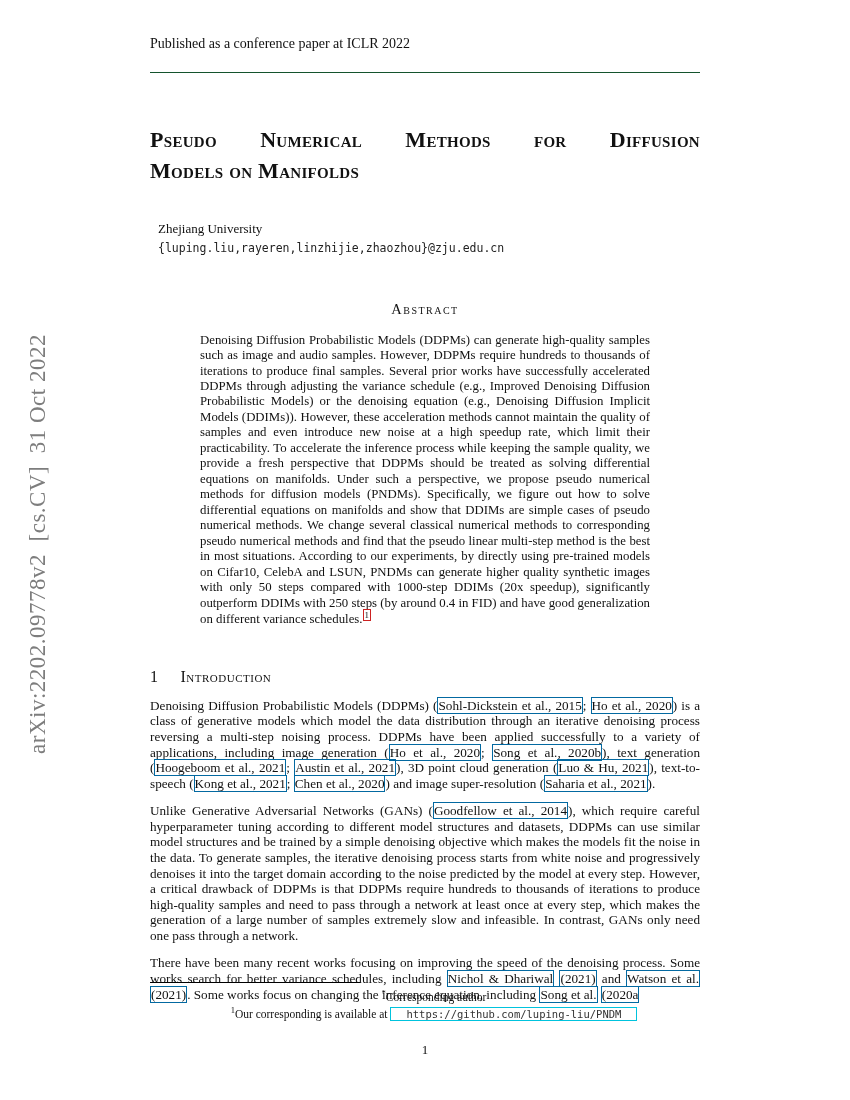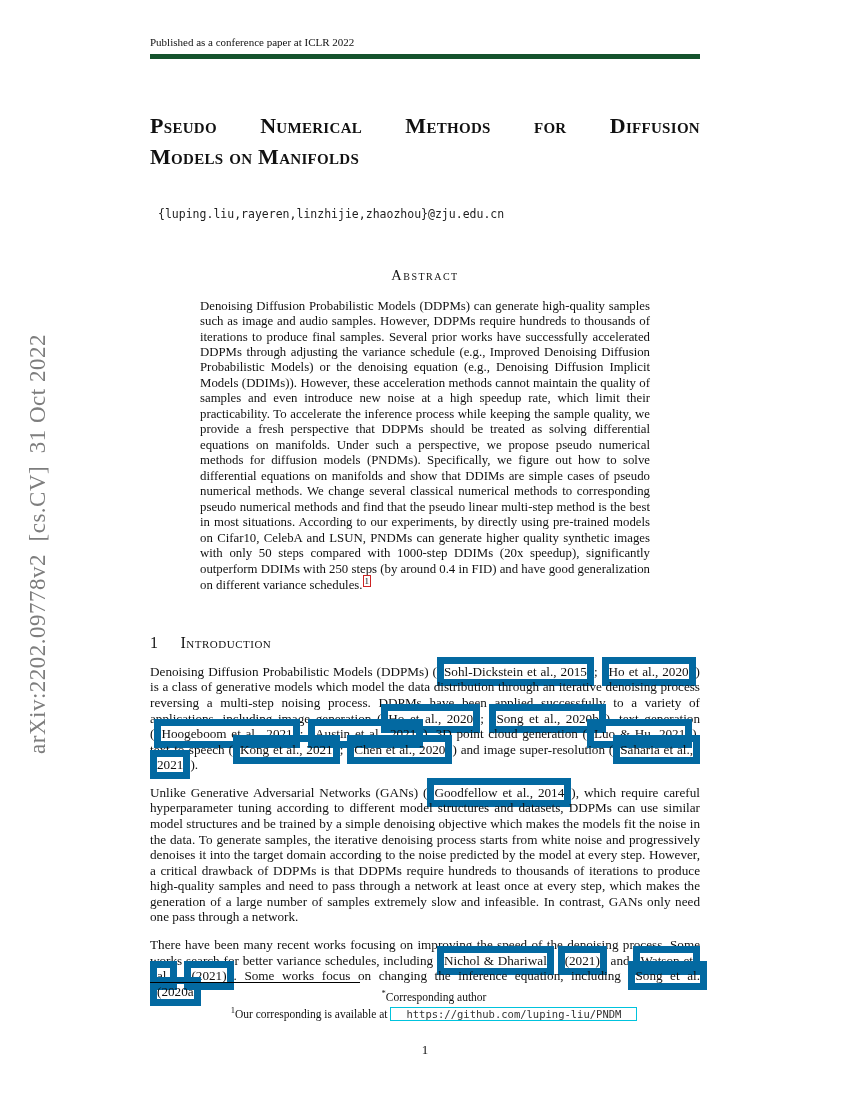--- a/index.html
+++ b/index.html
@@ -25,23 +25,23 @@
     transform: rotate(-90deg);
     transform-origin: center;
     font-size: 23px;
     letter-spacing: 0.5px;
     color: #7d7d7d;
     white-space: pre;
   }
 
   .header {
     margin: 36px 150px 0 150px;
-    padding-bottom: 6px;
-    border-bottom: 5px solid #14532d;
-    font-size: 11px;
+    padding-bottom: 20px;
+    border-bottom: 1px solid #14532d;
+    font-size: 14px;
   }
 
   .body-col { margin: 0 150px; width: 550px; }
 
   .title {
     margin-top: 52px;
     font-size: 22px;
     font-weight: bold;
     font-variant: small-caps;
     line-height: 1.4;
@@ -86,21 +86,21 @@
   .section-heading .sec-num { margin-right: 22px; }
 
   .para {
     margin-top: 12px;
     font-size: 13.2px;
     line-height: 1.18;
     text-align: justify;
   }
 
   .cite {
-    border: 7px solid #0369a1;
+    border: 1px solid #0369a1;
     padding: 0 0;
     box-decoration-break: clone;
     -webkit-box-decoration-break: clone;
     cursor: pointer;
   }
   sup.fnmark {
     font-size: 9px;
     border: 1px solid #cc2222;
     padding: 0 1px;
     line-height: 1;
@@ -150,20 +150,21 @@
   <div class="header">Published as a conference paper at ICLR 2022</div>
 
   <div class="body-col">
 
     <h1 class="title">
       <span class="title-line1">Pseudo Numerical Methods for Diffusion</span>
       <span class="title-line2">Models on Manifolds</span>
     </h1>
 
     <div class="authors-block">
+      <div class="affiliation">Zhejiang University</div>
       <div class="authors-email">{luping.liu,rayeren,linzhijie,zhaozhou}@zju.edu.cn</div>
     </div>
 
     <h2 class="abstract-heading">Abstract</h2>
 
     <div class="abstract-body">Denoising Diffusion Probabilistic Models (DDPMs) can generate high-quality samples such as image and audio samples. However, DDPMs require hundreds to thousands of iterations to produce final samples. Several prior works have successfully accelerated DDPMs through adjusting the variance schedule (e.g., Improved Denoising Diffusion Probabilistic Models) or the denoising equation (e.g., Denoising Diffusion Implicit Models (DDIMs)). However, these acceleration methods cannot maintain the quality of samples and even introduce new noise at a high speedup rate, which limit their practicability. To accelerate the inference process while keeping the sample quality, we provide a fresh perspective that DDPMs should be treated as solving differential equations on manifolds. Under such a perspective, we propose pseudo numerical methods for diffusion models (PNDMs). Specifically, we figure out how to solve differential equations on manifolds and show that DDIMs are simple cases of pseudo numerical methods. We change several classical numerical methods to corresponding pseudo numerical methods and find that the pseudo linear multi-step method is the best in most situations. According to our experiments, by directly using pre-trained models on Cifar10, CelebA and LSUN, PNDMs can generate higher quality synthetic images with only 50 steps compared with 1000-step DDIMs (20x speedup), significantly outperform DDIMs with 250 steps (by around 0.4 in FID) and have good generalization on different variance schedules.<sup class="fnmark">1</sup></div>
 
     <h2 class="section-heading">
       <span class="sec-num">1</span><span>Introduction</span>
     </h2>

